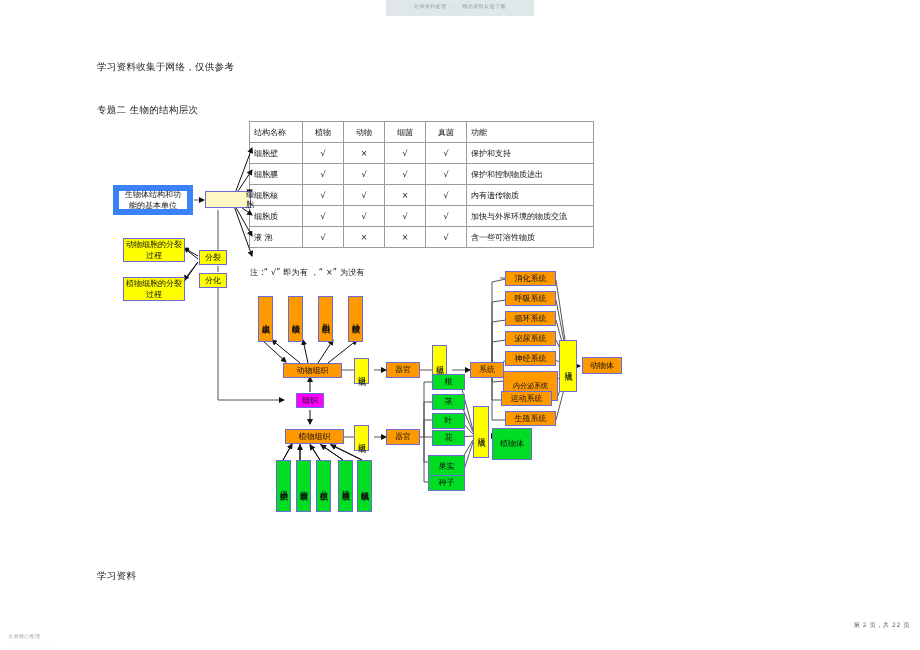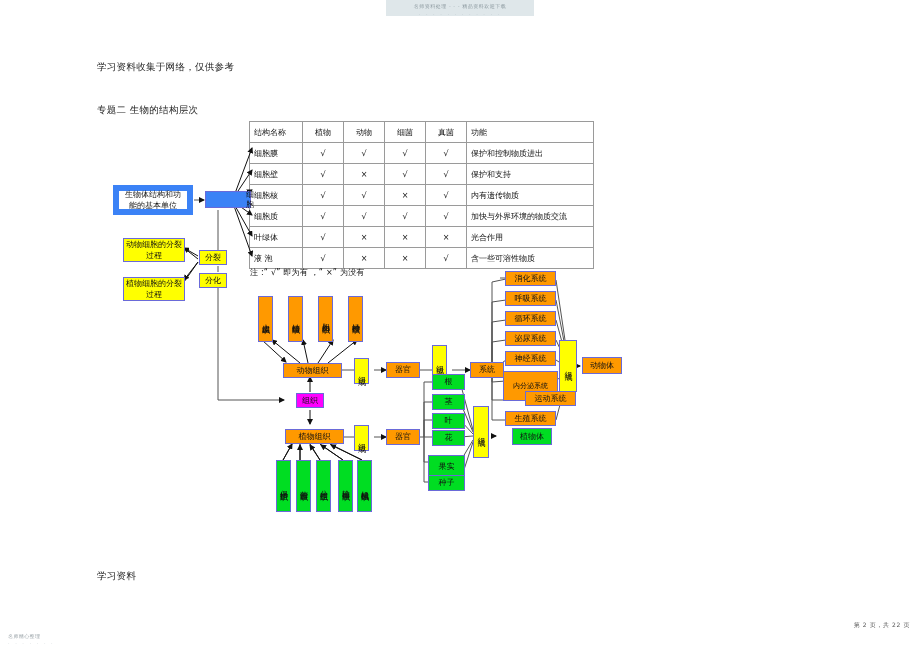--- a/index.html
+++ b/index.html
@@ -40,21 +40,21 @@
     position:absolute;box-sizing:border-box;
     display:flex;align-items:center;justify-content:center;
     font-size:8px;color:#111;text-align:center;line-height:10px;
     border:1px solid #6a6ad8;
   }
   .node.plain{border:6px solid #3b82f6;background:#fff;}
   .node.yellow{background:#ffff00;}
   .node.orange{background:#ff9900;}
   .node.green{background:#00dd22;}
   .node.magenta{background:#ff00ff;}
-  .node.pink{background:#3b82f6;padding-left:44px;}
+  .node.pink{background:#fef9c3;padding-left:44px;}
   .node.vert{
     writing-mode:vertical-rl;text-orientation:upright;
     letter-spacing:1px;line-height:9px;
   }
 
   
   #wires{position:absolute;left:0;top:0;width:920px;height:650px;pointer-events:none;}
 </style>
 </head>
 <body>
@@ -78,58 +78,50 @@
   <tbody>
       <tr>
     <td class="name">结构名称</td>
     <td class="col">植物</td>
     <td class="col">动物</td>
     <td class="col">细菌</td>
     <td class="col">真菌</td>
     <td class="func">功能</td>
   </tr>
   <tr>
+    <td class="name">细胞壁</td>
+    <td class="col">√</td>
+    <td class="col">×</td>
+    <td class="col">√</td>
+    <td class="col">√</td>
+    <td class="func">保护和支持</td>
+  </tr>
+  <tr>
     <td class="name">细胞膜</td>
     <td class="col">√</td>
     <td class="col">√</td>
     <td class="col">√</td>
     <td class="col">√</td>
     <td class="func">保护和控制物质进出</td>
   </tr>
   <tr>
-    <td class="name">细胞壁</td>
+    <td class="name">细胞核</td>
+    <td class="col">√</td>
     <td class="col">√</td>
     <td class="col">×</td>
     <td class="col">√</td>
-    <td class="col">√</td>
-    <td class="func">保护和支持</td>
-  </tr>
-  <tr>
-    <td class="name">细胞核</td>
-    <td class="col">√</td>
-    <td class="col">√</td>
-    <td class="col">×</td>
-    <td class="col">√</td>
     <td class="func">内有遗传物质</td>
   </tr>
   <tr>
     <td class="name">细胞质</td>
     <td class="col">√</td>
     <td class="col">√</td>
     <td class="col">√</td>
     <td class="col">√</td>
     <td class="func">加快与外界环境的物质交流</td>
-  </tr>
-  <tr>
-    <td class="name">叶绿体</td>
-    <td class="col">√</td>
-    <td class="col">×</td>
-    <td class="col">×</td>
-    <td class="col">×</td>
-    <td class="func">光合作用</td>
   </tr>
   <tr>
     <td class="name">液  泡</td>
     <td class="col">√</td>
     <td class="col">×</td>
     <td class="col">×</td>
     <td class="col">√</td>
     <td class="func">含一些可溶性物质</td>
   </tr>
 </tbody>
@@ -353,25 +345,25 @@
 </div>
 <div class="node orange abs" style="left:505px;top:331px;width:51px;height:15px;">
   <span>泌尿系统</span>
 </div>
 <div class="node orange abs" style="left:505px;top:351px;width:51px;height:15px;">
   <span>神经系统</span>
 </div>
 <div class="node orange abs" style="left:503px;top:371px;width:55px;height:30px;font-size:7px;">
   <span>内分泌系统</span>
 </div>
-<div class="node orange abs" style="left:525px;top:391px;width:51px;height:15px;">
+<div class="node orange abs" style="left:501px;top:391px;width:51px;height:15px;">
   <span>运动系统</span>
 </div>
 <div class="node orange abs" style="left:505px;top:411px;width:51px;height:15px;">
   <span>生殖系统</span>
 </div>
 
 <div class="node orange abs" style="left:582px;top:357px;width:40px;height:17px;">
   <span>动物体</span>
 </div>
-<div class="node green abs" style="left:512px;top:428px;width:40px;height:17px;">
+<div class="node green abs" style="left:492px;top:428px;width:40px;height:32px;">
   <span>植物体</span>
 </div>
 
 </body></html>

